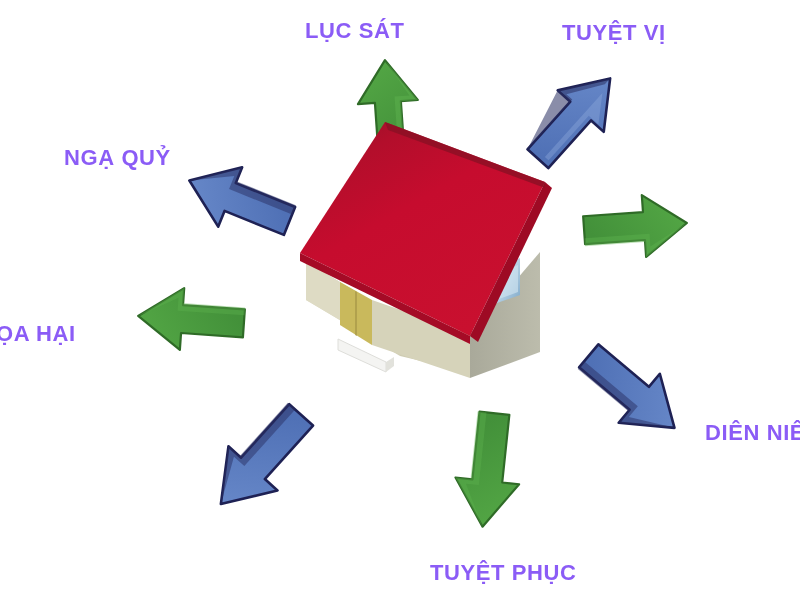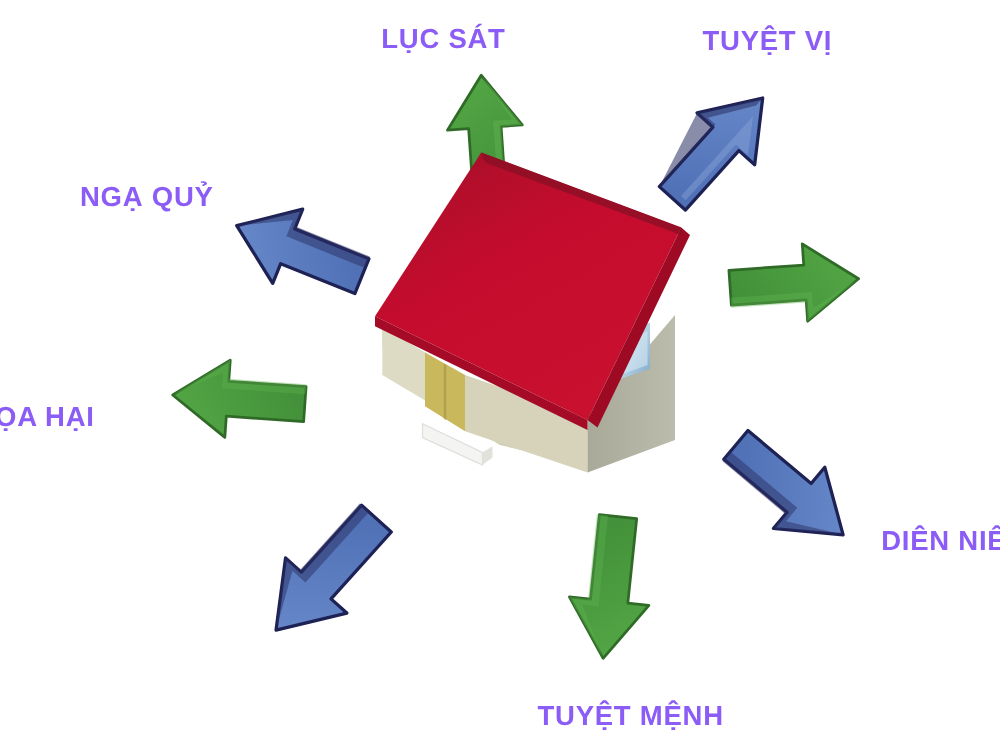--- a/index.html
+++ b/index.html
@@ -144,20 +144,20 @@
     </g>
   </svg>
 
   <div class="label" style="left:305px; top:20px;">LỤC SÁT</div>
 
   <div class="label" style="left:562px; top:22px;">TUYỆT VỊ</div>
 
 
   <div class="label" style="left:705px; top:422px;">DIÊN NIÊ</div>
 
-  <div class="label" style="left:430px; top:562px;">TUYỆT MỆNH</div>
+  <div class="label" style="left:430px; top:562px;">TUYỆT PHỤC</div>
 
 
   <div class="label" style="left:-4px; top:323px;">ỌA HẠI</div>
 
   <div class="label" style="left:64px; top:118px;margin-top:29px;">NGẠ QUỶ</div>
 
 </div>
 
 </body></html>

